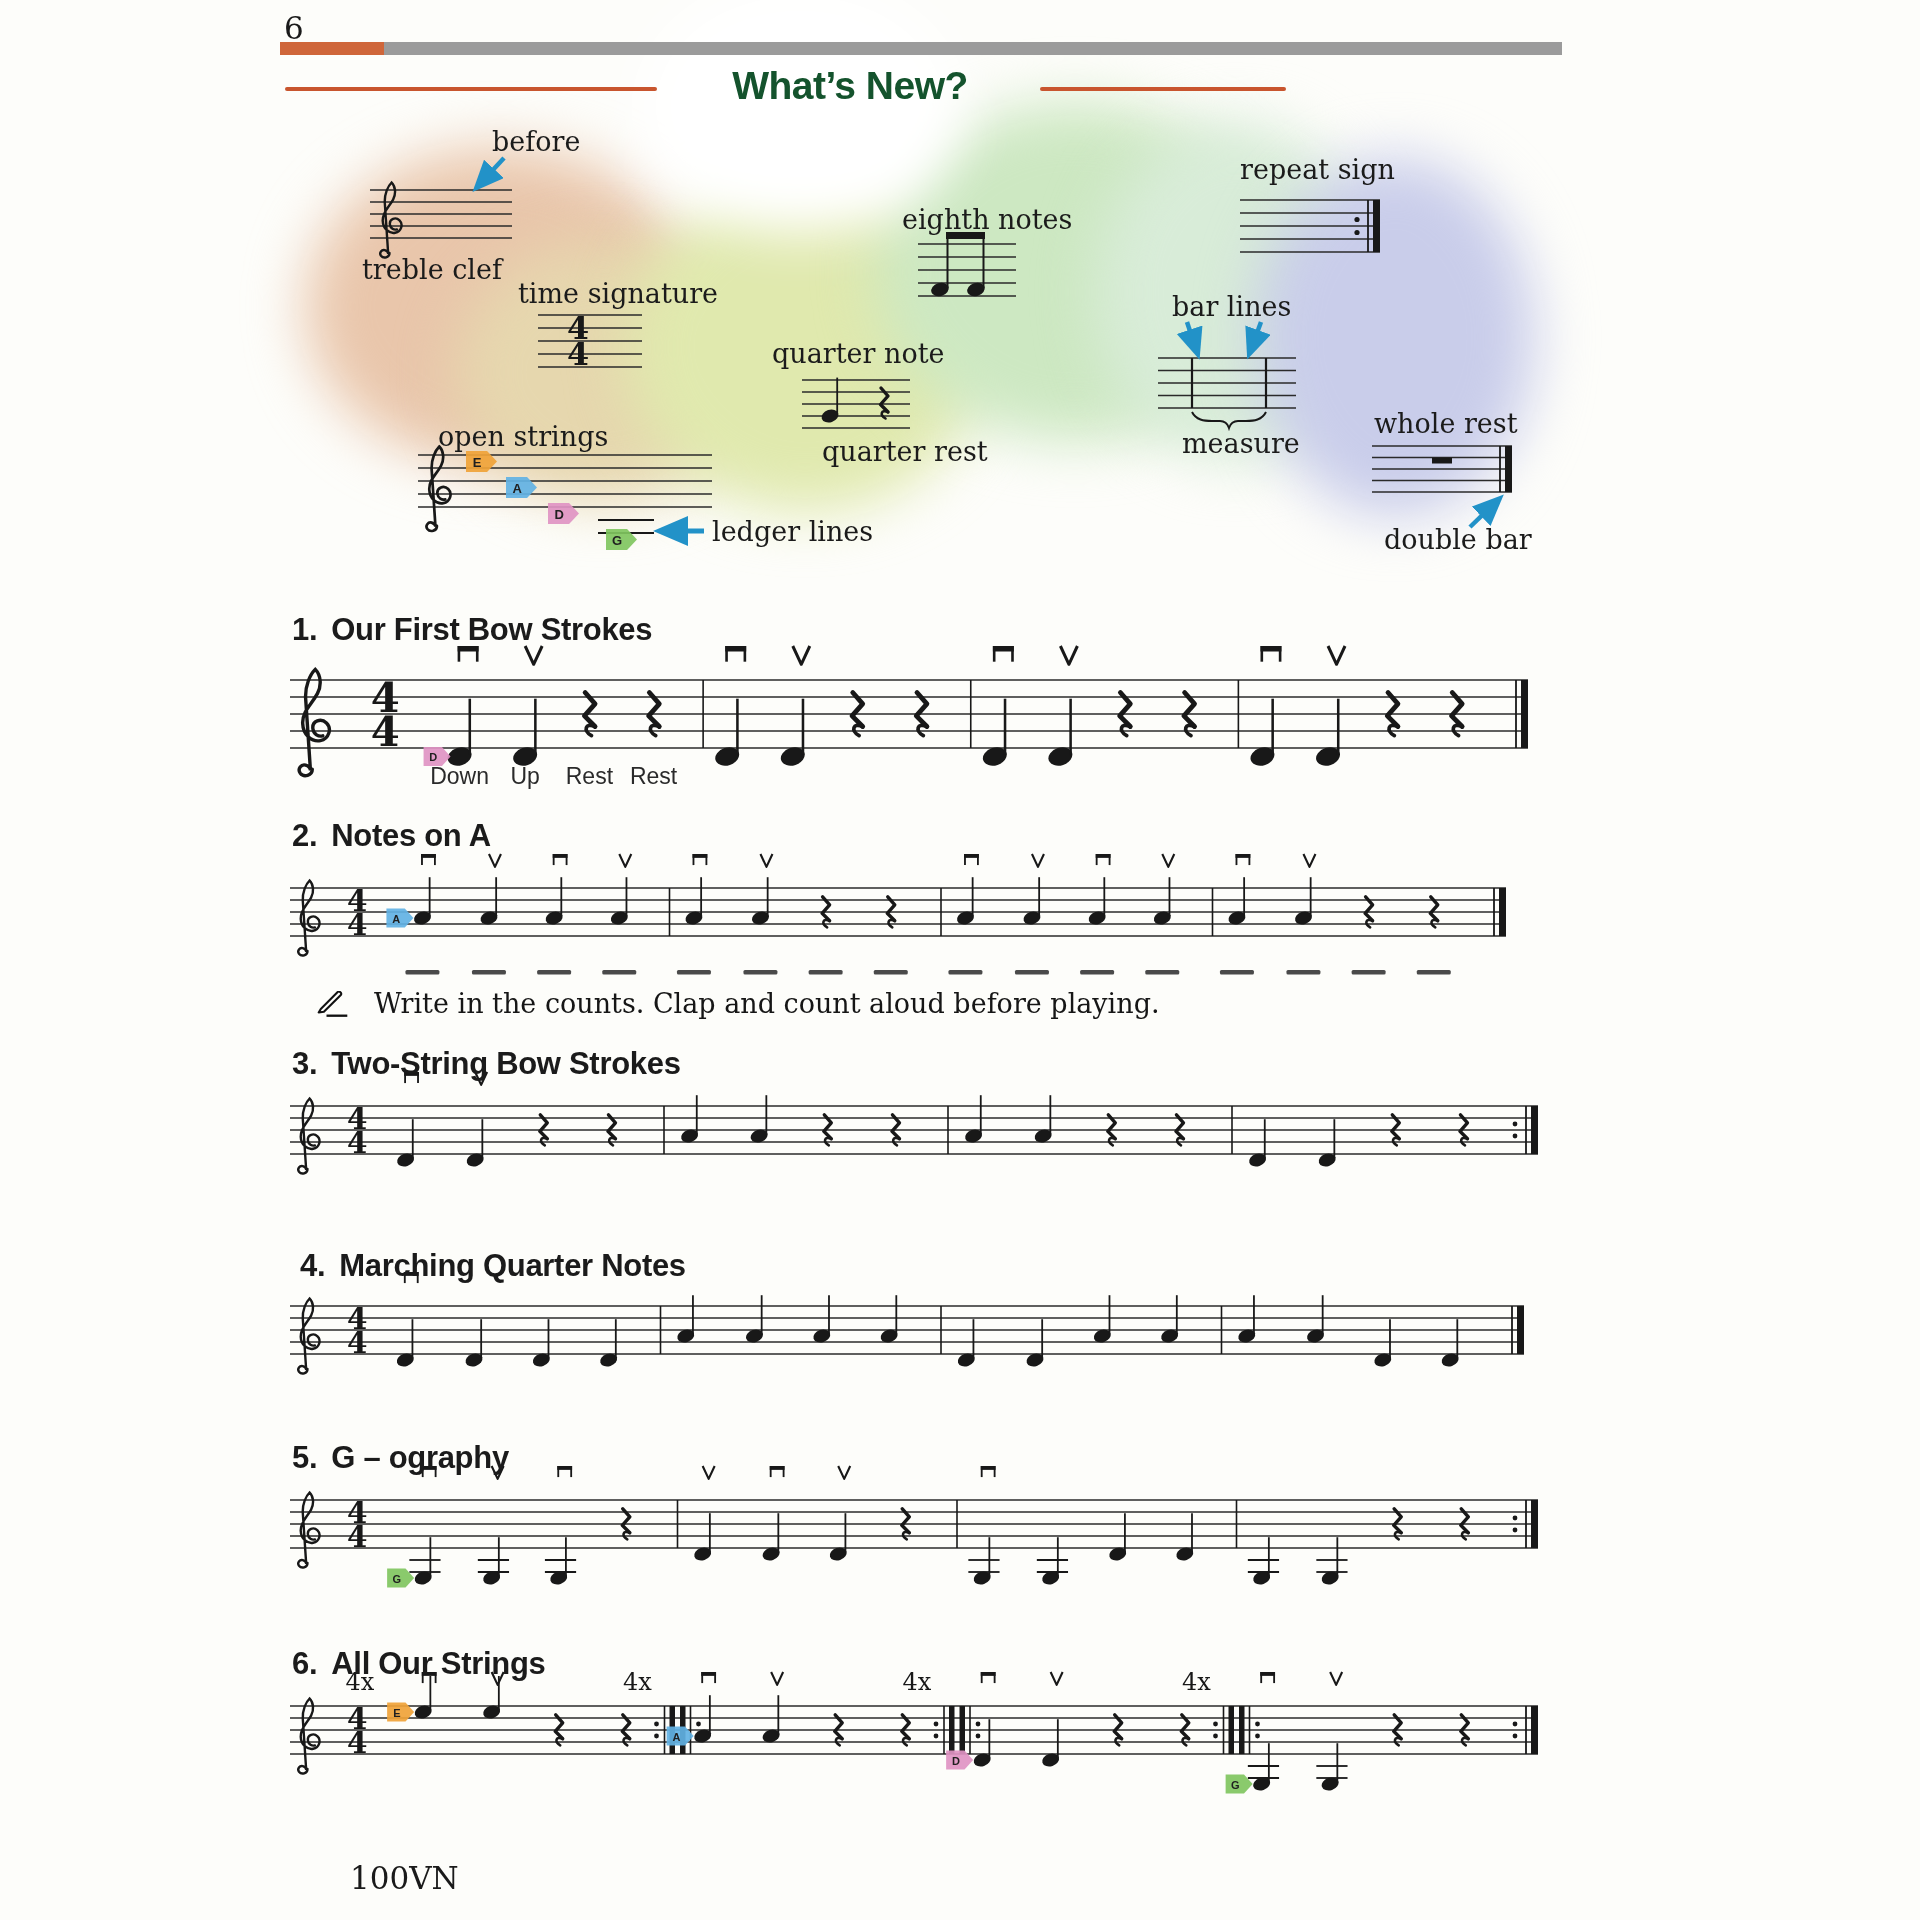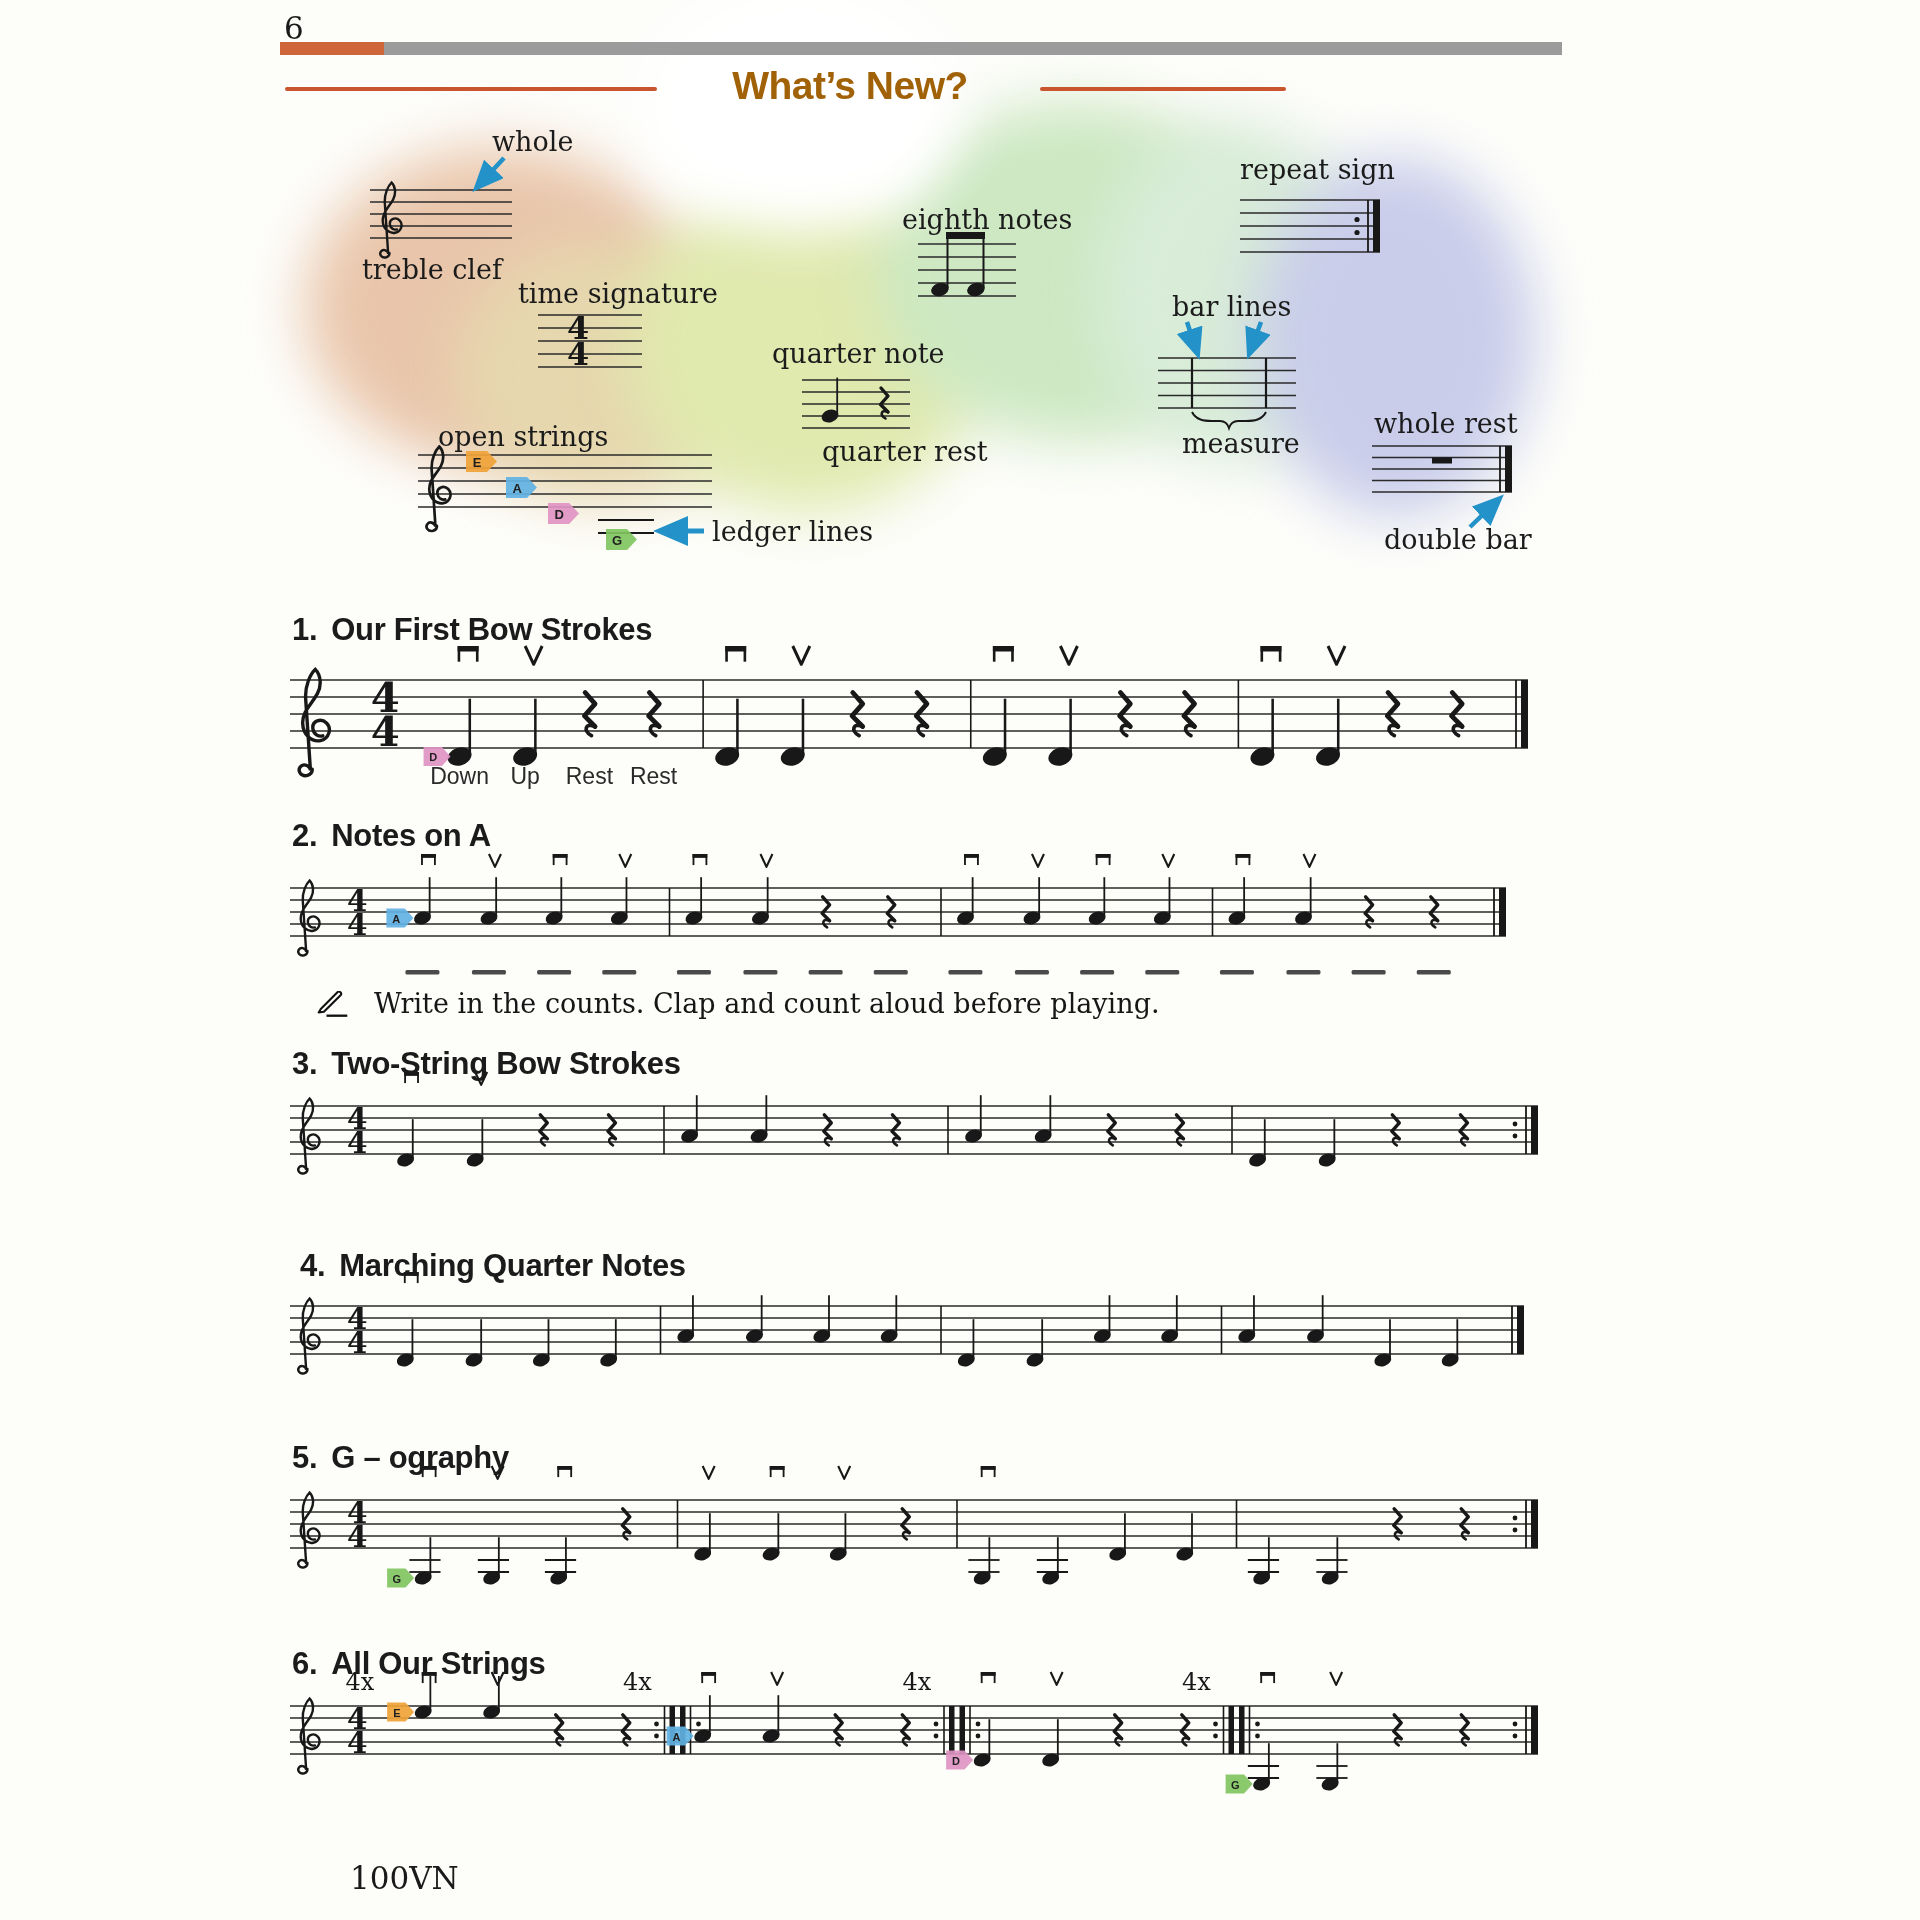--- a/index.html
+++ b/index.html
@@ -3,21 +3,21 @@
 <meta charset="utf-8">
 <style>
   html,body{margin:0;padding:0;background:#ffffff;}
   .page{position:relative;width:1920px;height:1920px;background:#fdfdfa;overflow:hidden;
         font-family:"Liberation Sans",sans-serif;color:#1c1c1c;}
   
   .pageno{position:absolute;left:284px;top:10px;font:400 31px "DejaVu Serif",serif;color:#1a1a1a;}
   .topbar-orange{position:absolute;left:280px;top:42px;width:104px;height:13px;background:#cf663a;}
   .topbar-gray{position:absolute;left:384px;top:42px;width:1178px;height:13px;background:#9b9b9b;}
   .wn-title{position:absolute;left:640px;top:64px;width:420px;text-align:center;
-            font:800 39px "Liberation Sans",sans-serif;color:#a16207;letter-spacing:-0.5px;}
+            font:800 39px "Liberation Sans",sans-serif;color:#14532d;letter-spacing:-0.5px;}
   .wn-rule{position:absolute;top:87px;height:4px;background:#c8552e;border-radius:2px;}
   .wn-rule.l{left:285px;width:372px;}
   .wn-rule.r{left:1040px;width:246px;}
   
   .blob{position:absolute;left:295px;top:92px;width:1250px;height:445px;z-index:0;}
   .blob div{position:absolute;border-radius:50%;filter:blur(28px);}
   
   .term{position:absolute;font:400 27px "DejaVu Serif",serif;color:#1b1b1b;z-index:3;white-space:nowrap;}
   
   .ex-title{position:absolute;left:292px;font:700 31px "Liberation Sans",sans-serif;color:#1b1b1b;
@@ -46,21 +46,21 @@
     <div style="left:345px;top:-110px;width:320px;height:250px;background:#ffffff;"></div>
   </div>
 
   <div class="pageno">6</div>
   <div class="topbar-orange"></div>
   <div class="topbar-gray"></div>
   <div class="wn-rule l"></div>
   <div class="wn-title">What’s New?</div>
   <div class="wn-rule r"></div>
 
-  <div class="term" style="left:492px;top:126px;">whole</div>
+  <div class="term" style="left:492px;top:126px;">before</div>
   <div class="term" style="left:362px;top:254px;text-align:center;">treble clef</div>
   <div class="term" style="left:518px;top:278px;">time signature</div>
   <div class="term" style="left:438px;top:421px;">open strings</div>
   <div class="term" style="left:712px;top:516px;">ledger lines</div>
   <div class="term" style="left:772px;top:338px;">quarter note</div>
   <div class="term" style="left:822px;top:436px;">quarter rest</div>
   <div class="term" style="left:902px;top:204px;">eighth notes</div>
   <div class="term" style="left:1172px;top:291px;">bar lines</div>
   <div class="term" style="left:1182px;top:428px;">measure</div>
   <div class="term" style="left:1240px;top:154px;">repeat sign</div>

